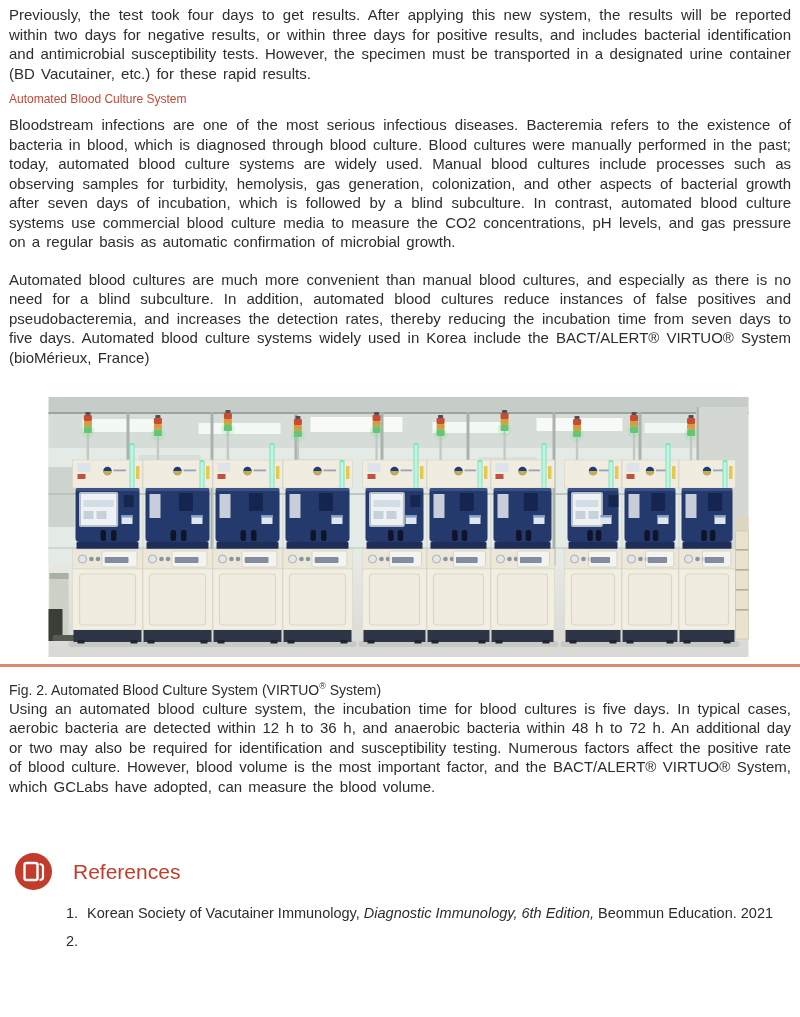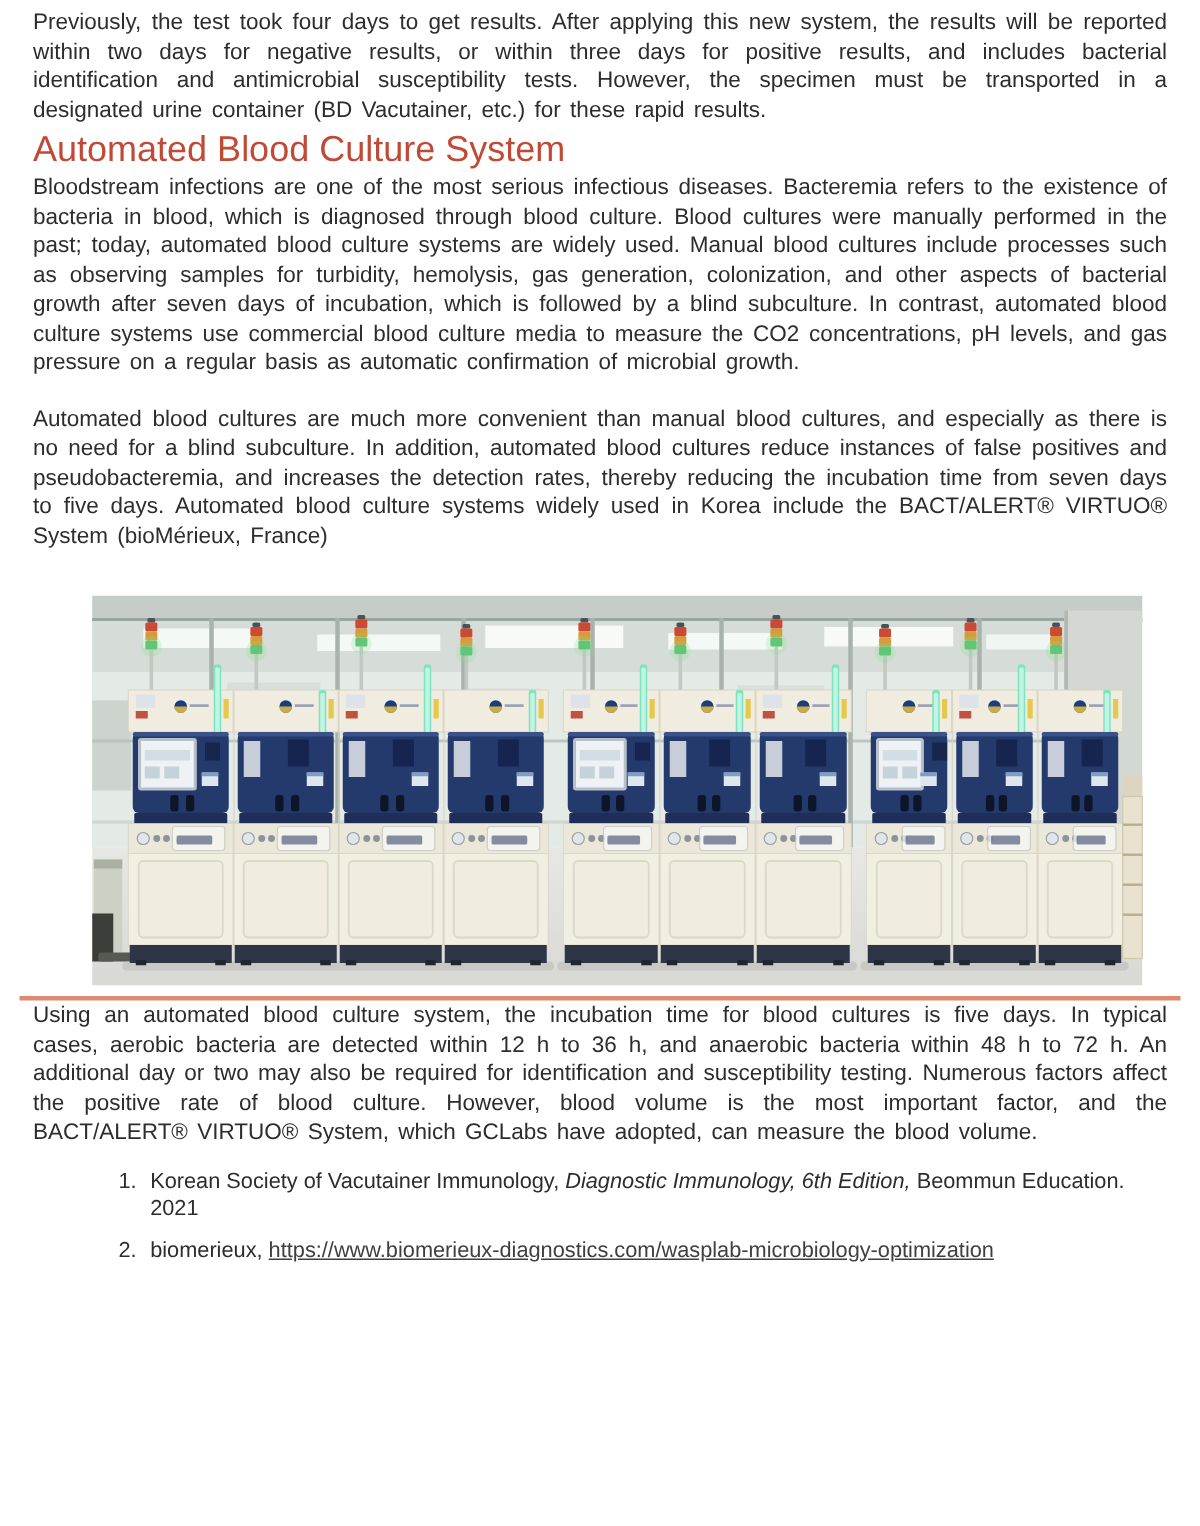--- a/index.html
+++ b/index.html
@@ -9,28 +9,28 @@
     --ink:#2d2d2d;
     --link:#3f3f3f;
   }
   *{box-sizing:border-box;}
   html,body{margin:0;padding:0;background:#ffffff;}
   body{
     width:800px;height:1017px;overflow:hidden;
     font-family:"Liberation Sans","DejaVu Sans",sans-serif;
     color:var(--ink);
   }
-  .page{width:800px;height:1017px;padding:5px 22px 0;overflow:hidden;background:#fff;}
+  .page{width:800px;height:1017px;padding:5px 9px 0;overflow:hidden;background:#fff;}
   .body-text{
     margin:0;
     font-size:15px;line-height:19.5px;
     text-align:justify;word-spacing:2px;
   }
   .section-heading{
-    font-size:24px;line-height:25px;font-weight:400;
+    font-size:12px;line-height:25px;font-weight:400;
     color:var(--red);margin:4px 0 3px;
   }
   .p-gap{margin-top:18px;}
   figure{margin:30px 0 0 39px;padding:0;}
   .photo{width:701px;height:260px;}
   .photo svg{display:block;}
   .rule{height:3px;background:var(--salmon);margin:7px -9px 0;}
   .caption{margin:10px 0 0;font-size:14px;line-height:18px;}
   .caption sup{font-size:9px;vertical-align:super;}
   .closing{}
@@ -483,28 +483,38 @@
           <rect x="687" y="172" width="13" height="1.6" fill="#b7ae90"></rect>
           <rect x="687" y="192" width="13" height="1.6" fill="#b7ae90"></rect>
           <rect x="687" y="212" width="13" height="1.6" fill="#b7ae90"></rect>
         </g>
       </svg>
     </div>
   </figure>
 
   <div class="rule"></div>
 
+  <p class="caption"><span>Fig. 2. Automated Blood Culture System (VIRTUO</span><sup>®</sup><span> System)</span></p>
 
   <p class="body-text closing">Using an automated blood culture system, the incubation time for blood cultures is five days. In typical cases, aerobic bacteria are detected within 12 h to 36 h, and anaerobic bacteria within 48 h to 72 h. An additional day or two may also be required for identification and susceptibility testing. Numerous factors affect the positive rate of blood culture. However, blood volume is the most important factor, and the BACT/ALERT® VIRTUO® System, which GCLabs have adopted, can measure the blood volume.</p>
 
+  <div class="refs-header">
+    <span class="ref-icon">
+      <svg viewBox="0 0 37 37" width="37" height="37">
+        <circle cx="18.5" cy="18.5" r="18.5" fill="#c23b2b"></circle>
+        <rect x="9.5" y="10" width="13" height="17" rx="2" fill="none" stroke="#ffffff" stroke-width="2.4"></rect>
+        <path d="M 24.5 11 q 3.5 0.5 3.5 2.6 l 0 10.8 q 0 2.1 -3.5 2.6" fill="none" stroke="#ffffff" stroke-width="2.2"></path>
+      </svg>
+    </span>
+    <span class="refs-title">References</span>
+  </div>
 
   <ol class="refs-list">
     <li>
       <span class="ref-num">1.</span>
       <span class="ref-body"><span>Korean Society of Vacutainer Immunology, </span><i>Diagnostic Immunology, 6th Edition,</i><span> Beommun Education. 2021</span></span>
     </li>
     <li>
       <span class="ref-num">2.</span>
-      <span class="ref-body"><span>biomerieux, </span><a class="ref-link" href="#">https://www.biomerieux-diagnostics.com/wasplab-microbiology-optimization</a></span>
     </li>
   </ol>
 
 </div>
 
 </body></html>

